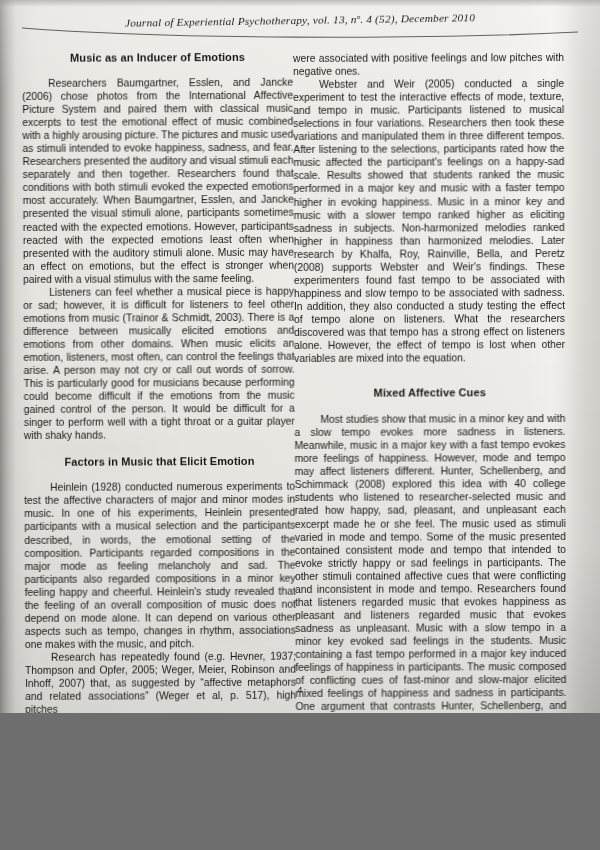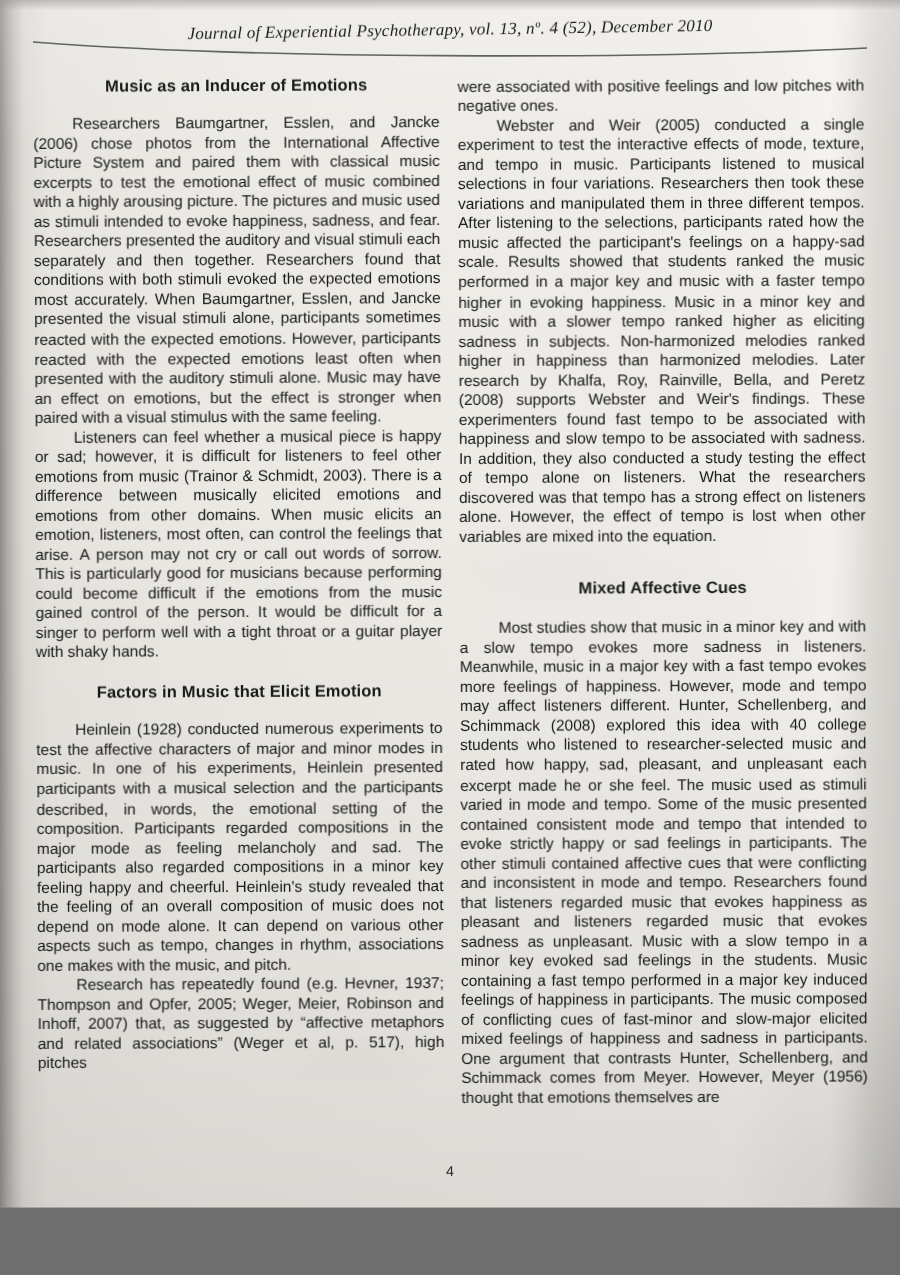--- a/index.html
+++ b/index.html
@@ -11,21 +11,21 @@
     width: 600px;
     height: 850px;
     overflow: hidden;
     font-family: "Liberation Sans", sans-serif;
   }
 
   
   .scan {
     position: relative;
     width: 600px;
-    height: 805px;
+    height: 713px;
     background:
       linear-gradient(to right,
         #8e8d8a 0px, #a9a7a3 4px, #c3c1bc 9px,
         #dcdad5 16px, #e6e4df 34px, #eae8e3 120px,
         #edebe6 300px, #eeece8 470px, #f1efeb 530px,
         #f4f2ef 552px, #eceae6 566px, #e2e0db 575px,
         #dad8d3 585px, #d2d0cb 600px);
     overflow: hidden;
   }
   
@@ -82,21 +82,20 @@
   .rule-wrap svg { display: block; width: 100%; height: 100%; overflow: visible; }
 
   
   .columns {
     position: absolute;
     top: 52px;
     left: 22px;
     width: 554px;
     height: 760px;
     display: flex;
-    gap: 12px;
   }
   .col {
     width: 271px;
     position: relative;
   }
 
   p, h2 {
     margin: 0;
     color: #191919;
   }

